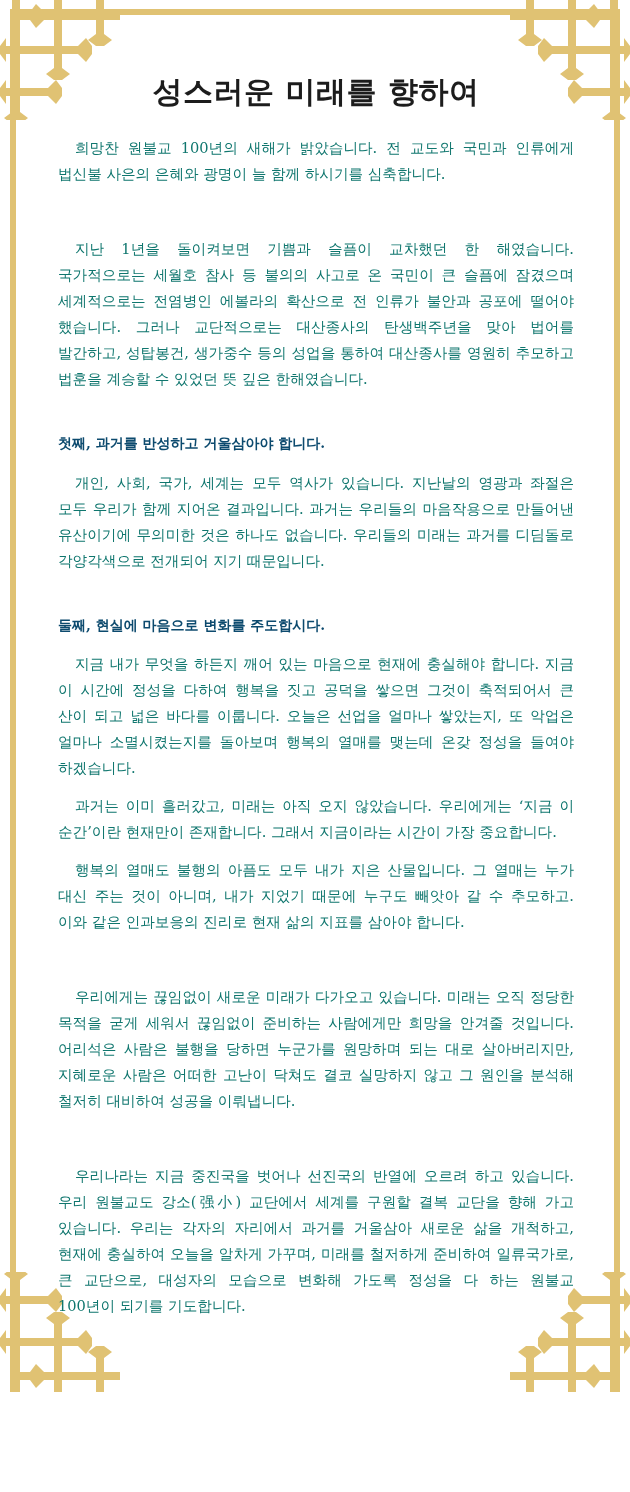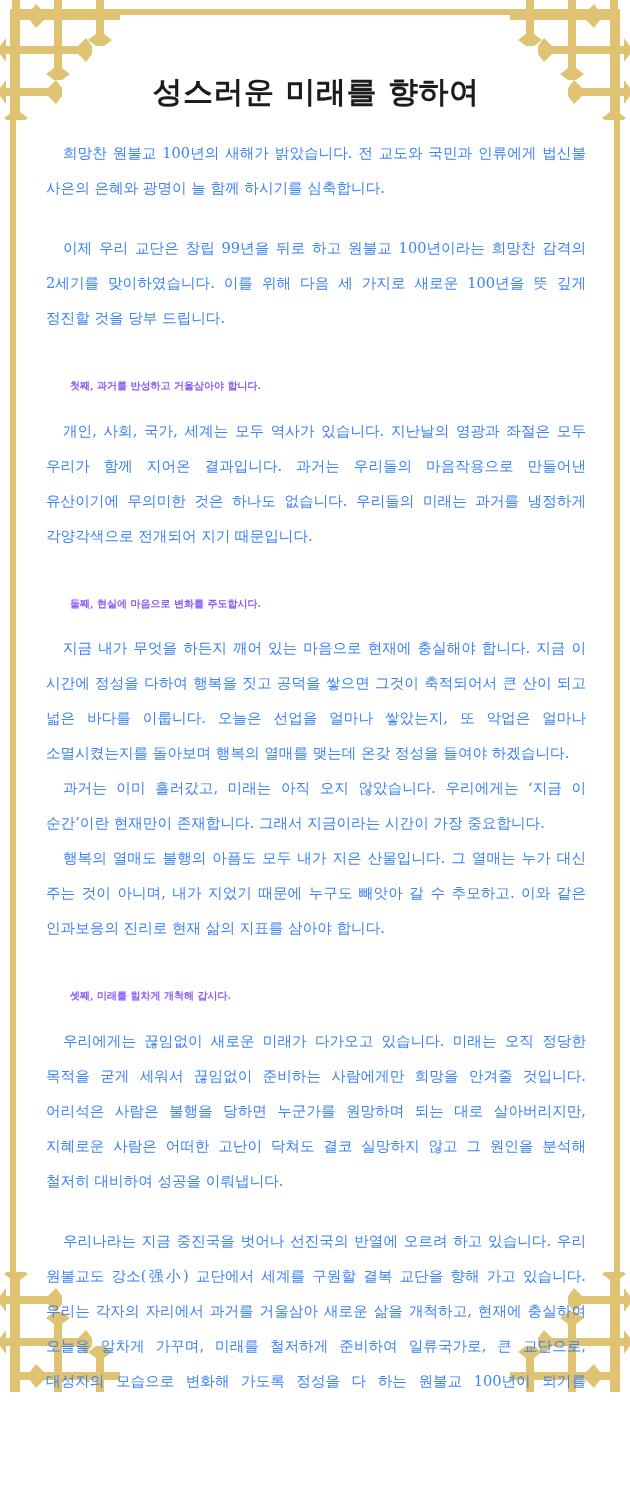--- a/index.html
+++ b/index.html
@@ -61,37 +61,37 @@
     letter-spacing: 0.5px;
     color: #1c1c1c;
     font-family: "DejaVu Serif", "Liberation Serif", serif;
   }
 
   .body-block {
     margin-top: 22px;
   }
 
   p.para {
-    margin: 0;
+    margin: 12px;
     font-size: 14.6px;
-    line-height: 35px;
-    color: #3b82f6;
+    line-height: 26px;
+    color: #0f766e;
     text-align: justify;
     text-justify: inter-character;
     text-indent: 17px;
     word-break: keep-all;
     font-family: "DejaVu Serif", "Liberation Serif", serif;
   }
 
   p.heading {
-    margin: 12px;
-    font-size: 10px;
+    margin: 0;
+    font-size: 14px;
     line-height: 28.5px;
     font-weight: bold;
-    color: #8b5cf6;
+    color: #0c4a6e;
     text-indent: 12px;
     text-align: left;
     word-break: keep-all;
     font-family: "DejaVu Serif", "Liberation Serif", serif;
   }
   .gap-md { height: 25px; }
 </style>
 </head>
 <body>
 
@@ -163,37 +163,36 @@
   <div class="content">
 
     <h1 class="doc-title">성스러운 미래를 향하여</h1>
 
     <div class="body-block">
       <p class="para">희망찬 원불교 100년의 새해가 밝았습니다. 전 교도와 국민과 인류에게 법신불 사은의 은혜와 광명이 늘 함께 하시기를 심축합니다.</p>
     </div>
 
     <div class="gap-md"></div>
 
-    <p class="para">이제 우리 교단은 창립 99년을 뒤로 하고 원불교 100년이라는 희망찬 감격의 2세기를 맞이하였습니다. 이를 위해 다음 세 가지로 새로운 100년을 뜻 깊게 정진할 것을 당부 드립니다.</p>
+    <p class="para">지난 1년을 돌이켜보면 기쁨과 슬픔이 교차했던 한 해였습니다. 국가적으로는 세월호 참사 등 불의의 사고로 온 국민이 큰 슬픔에 잠겼으며 세계적으로는 전염병인 에볼라의 확산으로 전 인류가 불안과 공포에 떨어야 했습니다. 그러나 교단적으로는 대산종사의 탄생백주년을 맞아 법어를 발간하고, 성탑봉건, 생가중수 등의 성업을 통하여 대산종사를 영원히 추모하고 법훈을 계승할 수 있었던 뜻 깊은 한해였습니다.</p>
 
     <div class="gap-md"></div>
 
     <p class="heading">첫째, 과거를 반성하고 거울삼아야 합니다.</p>
-    <p class="para">개인, 사회, 국가, 세계는 모두 역사가 있습니다. 지난날의 영광과 좌절은 모두 우리가 함께 지어온 결과입니다. 과거는 우리들의 마음작용으로 만들어낸 유산이기에 무의미한 것은 하나도 없습니다. 우리들의 미래는 과거를 냉정하게 각양각색으로 전개되어 지기 때문입니다.</p>
+    <p class="para">개인, 사회, 국가, 세계는 모두 역사가 있습니다. 지난날의 영광과 좌절은 모두 우리가 함께 지어온 결과입니다. 과거는 우리들의 마음작용으로 만들어낸 유산이기에 무의미한 것은 하나도 없습니다. 우리들의 미래는 과거를 디딤돌로 각양각색으로 전개되어 지기 때문입니다.</p>
 
     <div class="gap-md"></div>
 
     <p class="heading">둘째, 현실에 마음으로 변화를 주도합시다.</p>
     <p class="para">지금 내가 무엇을 하든지 깨어 있는 마음으로 현재에 충실해야 합니다. 지금 이 시간에 정성을 다하여 행복을 짓고 공덕을 쌓으면 그것이 축적되어서 큰 산이 되고 넓은 바다를 이룹니다. 오늘은 선업을 얼마나 쌓았는지, 또 악업은 얼마나 소멸시켰는지를 돌아보며 행복의 열매를 맺는데 온갖 정성을 들여야 하겠습니다.</p>
     <p class="para">과거는 이미 흘러갔고, 미래는 아직 오지 않았습니다. 우리에게는 ‘지금 이 순간’이란 현재만이 존재합니다. 그래서 지금이라는 시간이 가장 중요합니다.</p>
     <p class="para">행복의 열매도 불행의 아픔도 모두 내가 지은 산물입니다. 그 열매는 누가 대신 주는 것이 아니며, 내가 지었기 때문에 누구도 빼앗아 갈 수 추모하고. 이와 같은 인과보응의 진리로 현재 삶의 지표를 삼아야 합니다.</p>
 
     <div class="gap-md"></div>
 
-    <p class="heading">셋째, 미래를 힘차게 개척해 갑시다.</p>
     <p class="para">우리에게는 끊임없이 새로운 미래가 다가오고 있습니다. 미래는 오직 정당한 목적을 굳게 세워서 끊임없이 준비하는 사람에게만 희망을 안겨줄 것입니다. 어리석은 사람은 불행을 당하면 누군가를 원망하며 되는 대로 살아버리지만, 지혜로운 사람은 어떠한 고난이 닥쳐도 결코 실망하지 않고 그 원인을 분석해 철저히 대비하여 성공을 이뤄냅니다.</p>
 
     <div class="gap-md"></div>
 
     <p class="para">우리나라는 지금 중진국을 벗어나 선진국의 반열에 오르려 하고 있습니다. 우리 원불교도 강소(强小) 교단에서 세계를 구원할 결복 교단을 향해 가고 있습니다. 우리는 각자의 자리에서 과거를 거울삼아 새로운 삶을 개척하고, 현재에 충실하여 오늘을 알차게 가꾸며, 미래를 철저하게 준비하여 일류국가로, 큰 교단으로, 대성자의 모습으로 변화해 가도록 정성을 다 하는 원불교 100년이 되기를 기도합니다.</p>
 
   </div>
 </div>
 
 </body></html>

